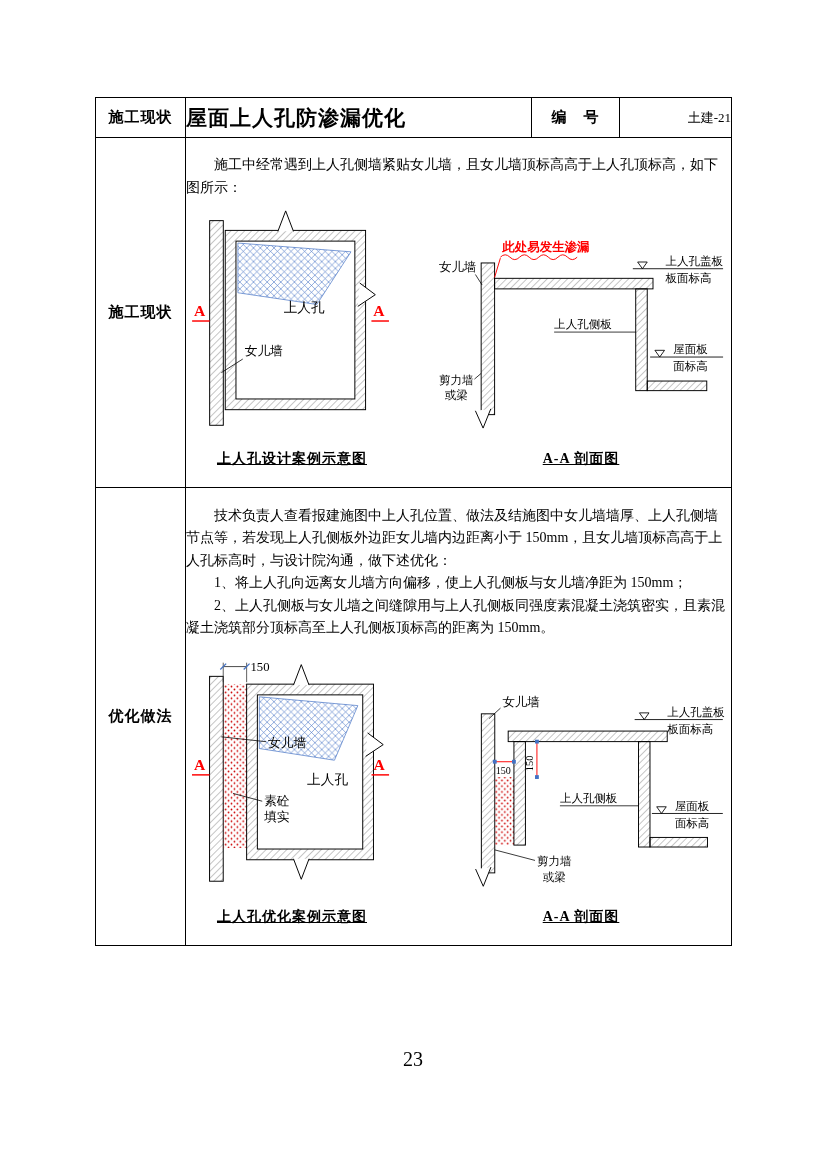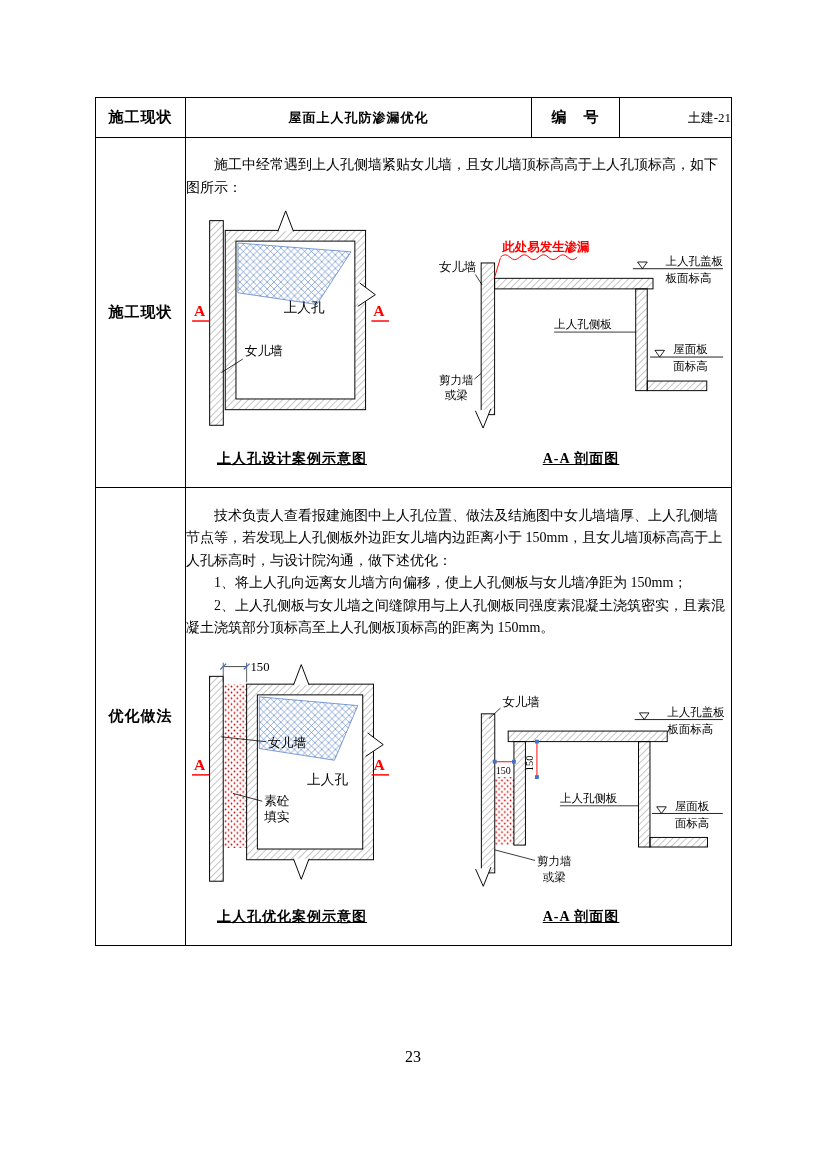--- a/index.html
+++ b/index.html
@@ -10,38 +10,38 @@
   }
   .page { position:relative; width:826px; height:1169px; background:#fff; overflow:hidden; }
   table.doc {
     position:absolute; left:95px; top:97px; width:636px;
     border-collapse:collapse; table-layout:fixed;
   }
   table.doc td { border:1.4px solid #000; vertical-align:middle; padding:0; }
   .label-cell {
     text-align:center; font-weight:bold; font-size:15px; letter-spacing:1px;
   }
-  .title-cell { text-align:center; font-weight:bold; font-size:13px; letter-spacing:1px; }
+  .title-cell { font-weight:bold; font-size:21px; letter-spacing:1px; }
   .code-cell { text-align:right; font-size:13px; }
   .content-cell { padding:7px 12px 6px 12px; font-size:14px; line-height:1.6; vertical-align:top; }
   .content-mid { vertical-align:middle; }
   tr.r-header td { height:40px; }
   tr.r-status td { height:350px; }
   tr.r-problem td { height:44px; }
   tr.r-opt td { height:458px; }
   tr.r-notes td { height:52px; }
   p.para { margin:0; text-indent:2em; }
   p.plain { margin:0; }
   .diagram-row {
     display:flex; justify-content:space-between; align-items:flex-end;
     padding:4px 6px 0 6px; margin-top:4px;
   }
   figure.fig { margin:0; text-align:center; }
   figcaption.cap { font-weight:bold; font-size:14px; margin-top:5px; letter-spacing:1px;text-decoration:underline; }
-  .page-number { position:absolute; left:0; right:0; top:1048px; text-align:center; font-size:16px; }
+  .page-number { position:absolute; left:0; right:0; top:1048px; text-align:center; font-size:20px; }
   svg text { font-family:"Liberation Serif","DejaVu Serif",serif; fill:#000; }
   svg text.red { fill:#ff0000; font-weight:bold; }
   svg text.marker { fill:#ff0000; font-weight:bold; }
 </style>
 </head>
 <body>
 
 <div class="page">
 
   <table class="doc">

